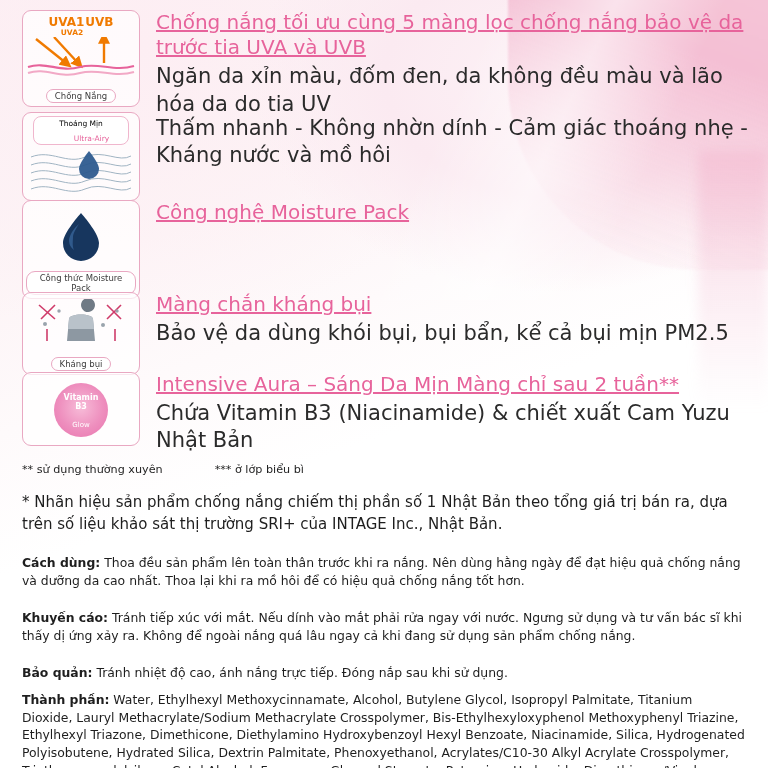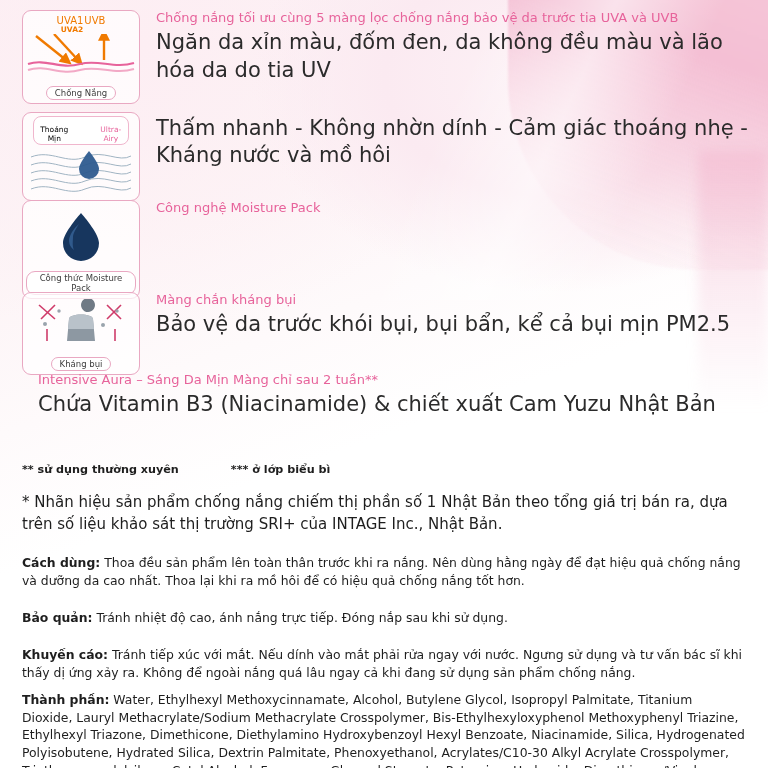--- a/index.html
+++ b/index.html
@@ -69,53 +69,55 @@
     background: rgba(255,255,255,.72);
     padding: 4px 3px 3px;
     box-sizing: border-box;
     text-align: center;
   }
   .feat-text {
     padding-left: 16px;
   }
   .feat-title {
     color: #e7639b;
-    font-size: 13px;
+    font-size: 20px;
     line-height: 1.26;
     font-weight: 400;
+    text-decoration: underline;
   }
   .feat-body {
     color: #2b2b2b;
     font-size: 21px;
     line-height: 1.30;
     margin-top: 3px;
   }
 
   
   .uv-head {
     display: flex;
     justify-content: center;
     gap: 1px;
-    font-size: 10px;
-    font-weight: normal;
+    font-size: 12px;
+    font-weight: bold;
     margin-bottom: 1px;
   }
   .uv-a { color: #f07a00; }
   .uv-b { color: #f07a00; }
   .pillbox {
     border: 1px solid #f0b6cd;
     border-radius: 8px;
-    padding: 8px 4px 1px;
+    padding: 2px 4px 1px;
     background: #fff;
     display: flex;
     gap: 6px;
     font-size: 7.5px;
     justify-content: center;
     margin: 0 auto 2px;
     width: 86px;
+    flex-direction: column;
   }
   .caption-pill {
     border: 1px solid #e9a8c2;
     border-radius: 9px;
     background: #fff;
     display: inline-block;
     padding: 1px 8px;
     font-size: 8.5px;
     color: #3d3d3d;
     margin-top: 6px;
@@ -125,21 +127,20 @@
   .fineprint {
     position: absolute;
     left: 22px;
     top: 462px;
     width: 724px;
     color: #1e1e1e;
   }
   .fp-note {
     font-size: 11.2px;
     line-height: 1.45;
-    font-weight: bold;
   }
   .fp-note .gap { display: inline-block; width: 52px; }
   .fp-star {
     font-size: 15px;
     line-height: 1.42;
     margin-top: 14px;
   }
   .fp-sec {
     font-size: 12.4px;
     line-height: 1.45;
@@ -242,45 +243,55 @@
               <circle cx="88" cy="12" r="1.7"></circle>
           </g>
           <path d="M52,6 a7,7 0 1 1 0,0.1 z" fill="#6f7a85"></path>
           <path d="M40,20 C40,14 64,14 64,20 L66,42 L38,42 z" fill="#8d98a2"></path>
           <path d="M40,20 C40,14 64,14 64,20 L65,30 L39,30 z" fill="#b9c2ca"></path>
         </svg>
         <div class="caption-pill">Kháng bụi</div>
       </div>
       <div class="feat-text">
         <div class="feat-title">Màng chắn kháng bụi</div>
-        <div class="feat-body">Bảo vệ da trước khói bụi, bụi bẩn, kể cả bụi mịn PM2.5</div>
+        <div class="feat-body">Bảo vệ da dùng khói bụi, bụi bẩn, kể cả bụi mịn PM2.5</div>
       </div>
     </div>
 
     <div class="feature" style="left:22px; top:372px; width:730px;">
+      <div class="icon-box" style="padding:8px 3px 6px;">
+        <div style="position:relative;width:104px;height:58px;margin:0 auto;">
+          <div style="position:absolute;left:50%;top:2px;transform:translateX(-50%);width:54px;height:54px;border-radius:50%;background:radial-gradient(circle at 50% 45%, #f7bcd8 0%, #ee8fbe 55%, #e873ad 100%);"></div>
+          <div style="position:absolute;left:50%;top:12px;transform:translateX(-50%);color:#fff;font-size:8px;line-height:1.15;font-weight:bold;text-align:center;">
+            <div>Vitamin</div>
+            <div>B3</div>
+          </div>
+          <div style="position:absolute;left:50%;top:40px;transform:translateX(-50%);color:#fff;font-size:7px;">Glow</div>
+        </div>
+      </div>
       <div class="feat-text">
         <div class="feat-title">Intensive Aura – Sáng Da Mịn Màng chỉ sau 2 tuần**</div>
         <div class="feat-body">Chứa Vitamin B3 (Niacinamide) &amp; chiết xuất Cam Yuzu Nhật Bản</div>
       </div>
     </div>
 
   </div>
 
   <div class="fineprint">
     <div class="fp-note">
       <span>** sử dụng thường xuyên</span><span class="gap"></span><span>*** ở lớp biểu bì</span>
     </div>
     <div class="fp-star">* Nhãn hiệu sản phẩm chống nắng chiếm thị phần số 1 Nhật Bản theo tổng giá trị bán ra, dựa trên số liệu khảo sát thị trường SRI+ của INTAGE Inc., Nhật Bản.</div>
 
     <div class="fp-sec">
       <b>Cách dùng:</b><span> Thoa đều sản phẩm lên toàn thân trước khi ra nắng. Nên dùng hằng ngày để đạt hiệu quả chống nắng và dưỡng da cao nhất. Thoa lại khi ra mồ hôi để có hiệu quả chống nắng tốt hơn.</span>
     </div>
     <div class="fp-sec">
+      <b>Khuyến cáo:</b><span> Tránh tiếp xúc với mắt. Nếu dính vào mắt phải rửa ngay với nước. Ngưng sử dụng và tư vấn bác sĩ khi thấy dị ứng xảy ra. Không để ngoài nắng quá lâu ngay cả khi đang sử dụng sản phẩm chống nắng.</span>
+    </div>
+    <div class="fp-sec">
       <b>Bảo quản:</b><span> Tránh nhiệt độ cao, ánh nắng trực tiếp. Đóng nắp sau khi sử dụng.</span>
-    </div>
-    <div class="fp-sec">
-      <b>Khuyến cáo:</b><span> Tránh tiếp xúc với mắt. Nếu dính vào mắt phải rửa ngay với nước. Ngưng sử dụng và tư vấn bác sĩ khi thấy dị ứng xảy ra. Không để ngoài nắng quá lâu ngay cả khi đang sử dụng sản phẩm chống nắng.</span>
     </div>
     <div class="ingredients">
       <b>Thành phần:</b><span> Water, Ethylhexyl Methoxycinnamate, Alcohol, Butylene Glycol, Isopropyl Palmitate, Titanium Dioxide, Lauryl Methacrylate/Sodium Methacrylate Crosspolymer, Bis-Ethylhexyloxyphenol Methoxyphenyl Triazine, Ethylhexyl Triazone, Dimethicone, Diethylamino Hydroxybenzoyl Hexyl Benzoate, Niacinamide, Silica, Hydrogenated Polyisobutene, Hydrated Silica, Dextrin Palmitate, Phenoxyethanol, Acrylates/C10-30 Alkyl Acrylate Crosspolymer, Triethoxycaprylylsilane, Cetyl Alcohol, Fragrance, Glyceryl Stearate, Potassium Hydroxide, Dimethicone/Vinyl Dimethicone Crosspolymer, Vinyl Dimethicone/Methicone Silsesquioxane Crosspolymer, Polyhydroxystearic Acid, Disodium EDTA, BHT, Aluminum Hydroxide, Arginine, Stearic Acid, Tocopherol, Citrus Junos Peel Extract, Agar, CI 77891</span>
     </div>
   </div>
 </div>
 
 </body></html>

